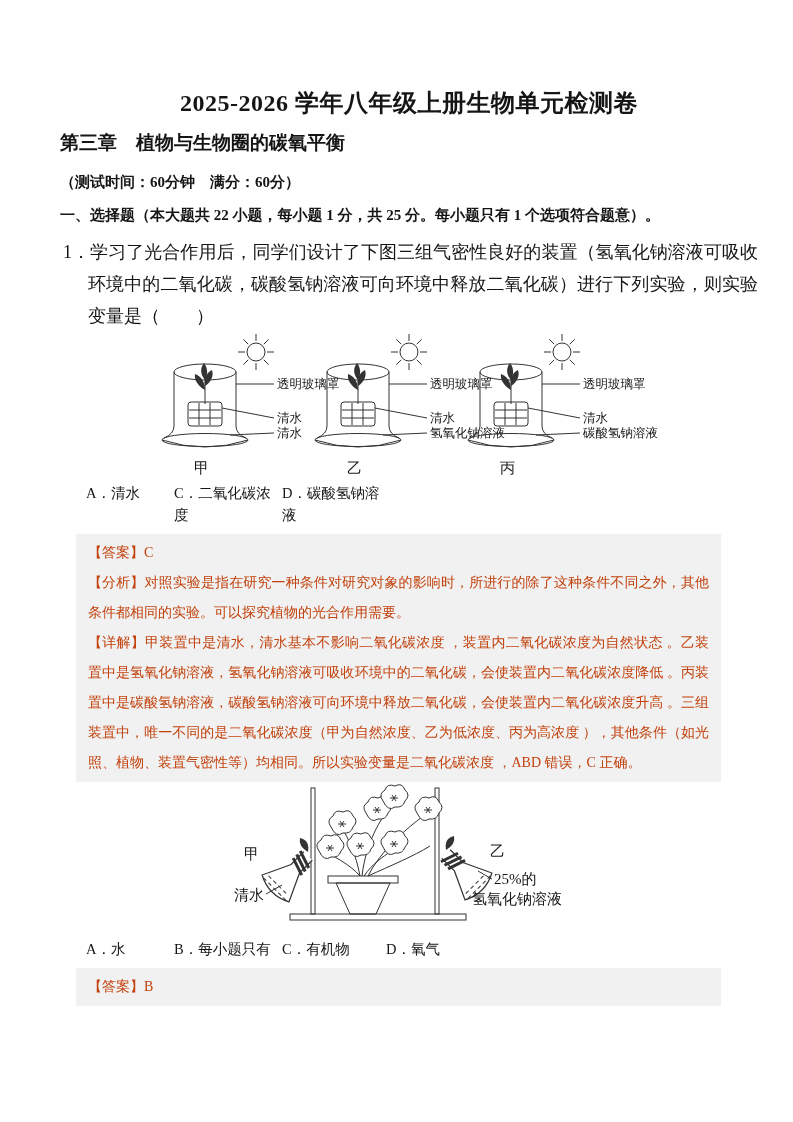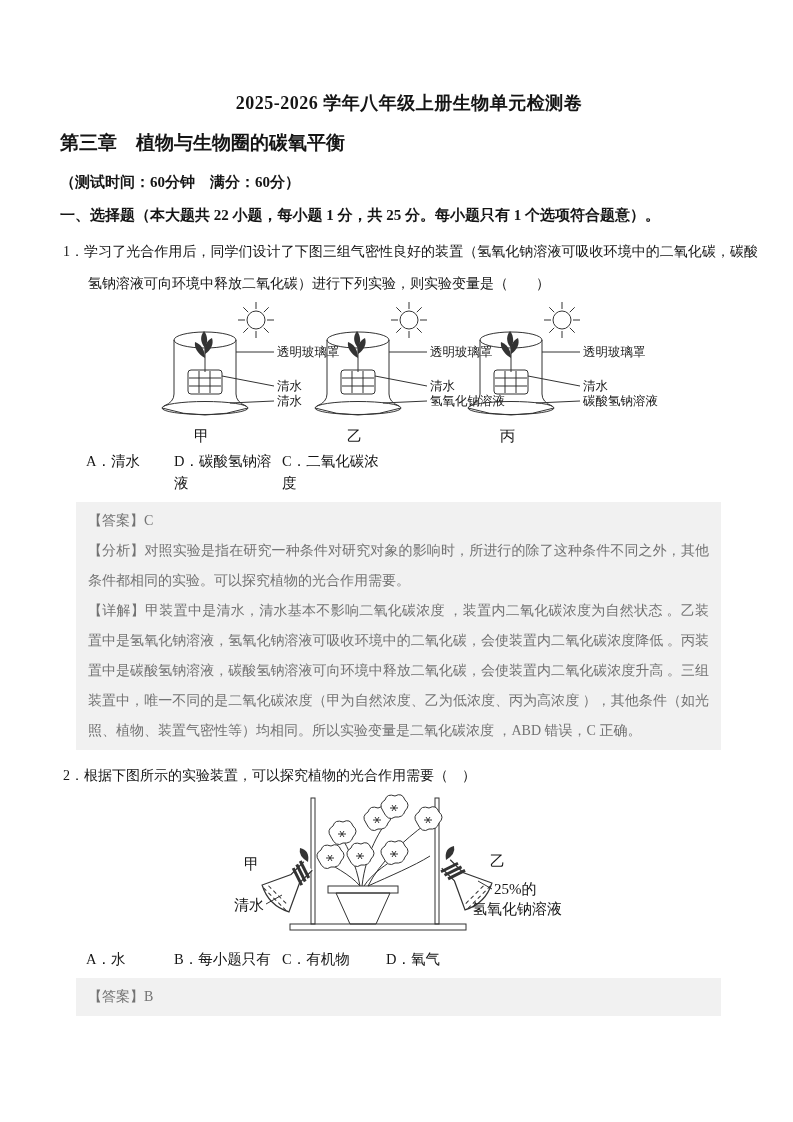--- a/index.html
+++ b/index.html
@@ -1,36 +1,36 @@
 <!DOCTYPE html>
 <html><head>
 <meta charset="utf-8">
 <style>
   html,body{margin:0;padding:0;}
   body{
     width:793px;height:1122px;background:#ffffff;overflow:hidden;
     font-family:"Liberation Serif","DejaVu Serif",serif;color:#151515;
   }
   .page{padding:88px 35px 0 60px;box-sizing:border-box;}
-  .title{margin:0;text-align:center;font-size:18px;font-weight:bold;line-height:30px;letter-spacing:.5px;}
+  .title{margin:0;text-align:center;font-size:24px;font-weight:bold;line-height:30px;letter-spacing:.5px;}
   .chapter{margin:12px 0 0;font-size:19px;font-weight:bold;line-height:26px;}
   .meta{margin:16px 0 0;text-align:left;font-size:15px;font-weight:bold;line-height:21px;}
   .section{margin:12px 0 0;font-size:15px;font-weight:bold;line-height:21px;}
-  .stem{margin:10px 0 0 3px;font-size:14px;line-height:32px;padding-left:25px;text-indent:-25px;text-align:justify;}
+  .stem{margin:10px 0 0 3px;font-size:18px;line-height:32px;padding-left:25px;text-indent:-25px;text-align:justify;}
   .stem .qnum{font-weight:normal;}
   .diagram1{display:block;margin:2px 0 0 88px;}
   .diagram2{display:block;margin:0 0 0 172px;}
   .opts{display:flex;margin:6px 0 0 26px;font-size:14.5px;line-height:22px;}
   .opts .opt:nth-child(1){width:88px;}
   .opts .opt:nth-child(2){width:108px;}
   .opts .opt:nth-child(3){width:104px;}
   .opts .opt:nth-child(4){flex:1;}
   .ansblock{
     background:#f1f1f1;margin:8px 0 0 16px;width:645px;box-sizing:border-box;
-    padding:4px 12px;color:#737373;font-size:14px;line-height:30px;
+    padding:4px 12px;color:#c2410c;font-size:14px;line-height:30px;
   }
   .ansblock p{margin:0;text-align:justify;}
   .ansblock .oneline{text-align:left;}
   svg text{font-family:"Liberation Serif","DejaVu Serif",serif;fill:#151515;}
   svg .lbl{font-size:12.5px;}
   svg .big{font-size:15px;}
   svg .ln{stroke:#333;stroke-width:1;fill:none;}
 </style>
 </head>
 <body>
@@ -120,31 +120,30 @@
       <path class="ln" d="M88,50 L126,50 M74,74 L126,84 M82,101 L126,99"></path>
       <text class="lbl" x="129" y="54">透明玻璃罩</text>
       <text class="lbl" x="129" y="88">清水</text>
       <text class="lbl" x="129" y="103">碳酸氢钠溶液</text>
       <text class="big" x="46" y="139">丙</text>
     </g>
   </svg>
 
   <div class="opts">
     <span class="opt">A．清水</span>
+    <span class="opt">C．二氧化碳浓度</span>
     <span class="opt">D．碳酸氢钠溶液</span>
-    <span class="opt">C．二氧化碳浓度</span>
   </div>
 
   <div class="ansblock">
     <p class="oneline"><span>【答案】</span><span>C</span></p>
     <p>【分析】对照实验是指在研究一种条件对研究对象的影响时，所进行的除了这种条件不同之外，其他条件都相同的实验。可以探究植物的光合作用需要。</p>
     <p>【详解】甲装置中是清水，清水基本不影响二氧化碳浓度 ，装置内二氧化碳浓度为自然状态 。乙装置中是氢氧化钠溶液，氢氧化钠溶液可吸收环境中的二氧化碳，会使装置内二氧化碳浓度降低 。丙装置中是碳酸氢钠溶液，碳酸氢钠溶液可向环境中释放二氧化碳，会使装置内二氧化碳浓度升高 。三组装置中，唯一不同的是二氧化碳浓度（甲为自然浓度、乙为低浓度、丙为高浓度 ），其他条件（如光照、植物、装置气密性等）均相同。所以实验变量是二氧化碳浓度 ，ABD 错误，C 正确。</p>
   </div>
 
-  <p class="stem"><span class="qnum">2．</span><span>根据下图所示的实验装置，可以探究植物的光合作用需要（　）</span></p>
 
   <svg class="diagram2" width="360" height="150" viewBox="0 0 360 150">
     <defs>
       <g id="flower">
         <path d="M-11,3 Q-16,-4 -9,-8 Q-7,-15 1,-12 Q8,-16 11,-8 Q17,-3 11,3 Q9,10 1,9 Q-6,14 -11,3 Z" fill="#fff" stroke="#333" stroke-width="1"></path>
         <path d="M-4,0 L4,0 M-2,-3 L2,3 M2,-3 L-2,3" stroke="#333" stroke-width="1" fill="none"></path>
       </g>
       <g id="flask">
         <path d="M-6,-34 L-6,-16 L-19,12 Q0,22 19,12 L6,-16 L6,-34" fill="#fff" stroke="#333" stroke-width="1.2"></path>
         <path d="M-9,-32 L9,-26 M-9,-27 L9,-21 M-9,-22 L9,-16" stroke="#333" stroke-width="3" fill="none"></path>

